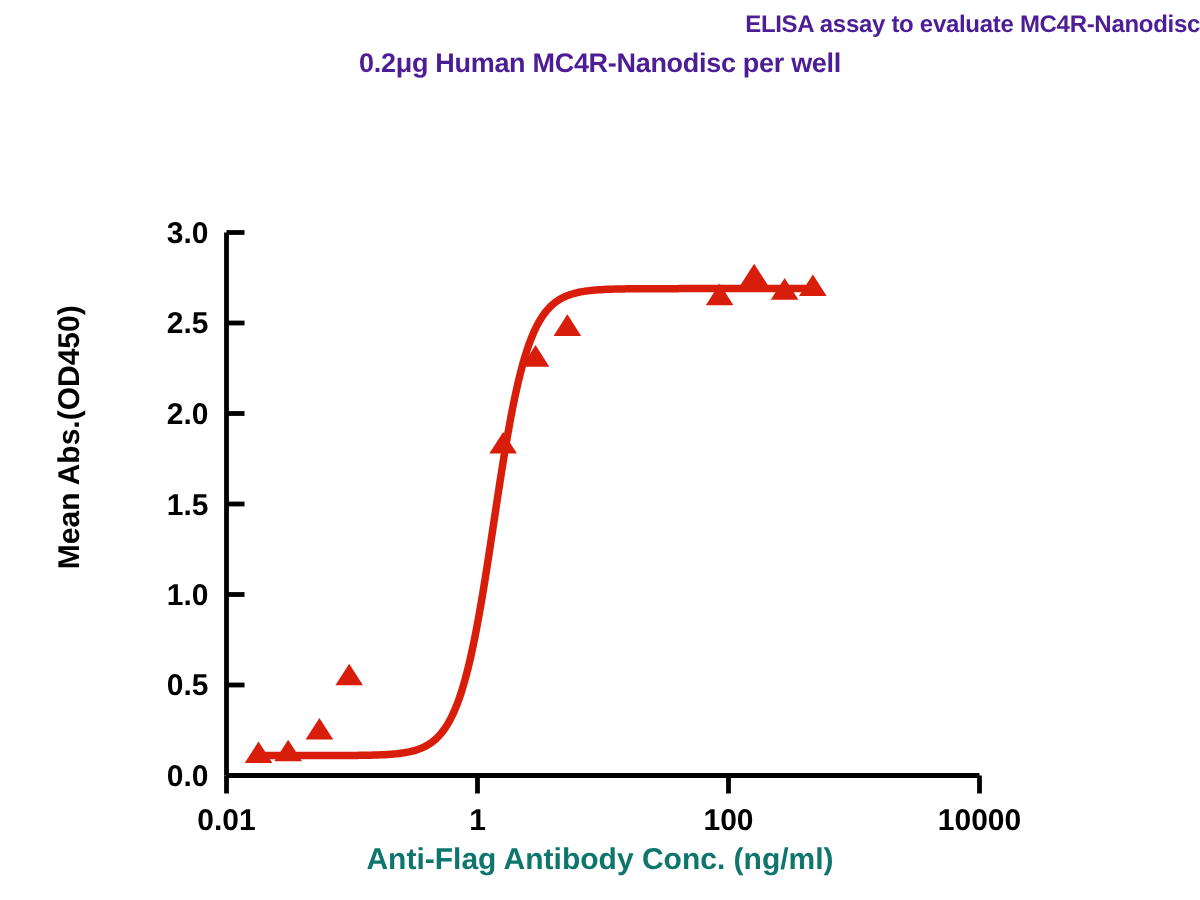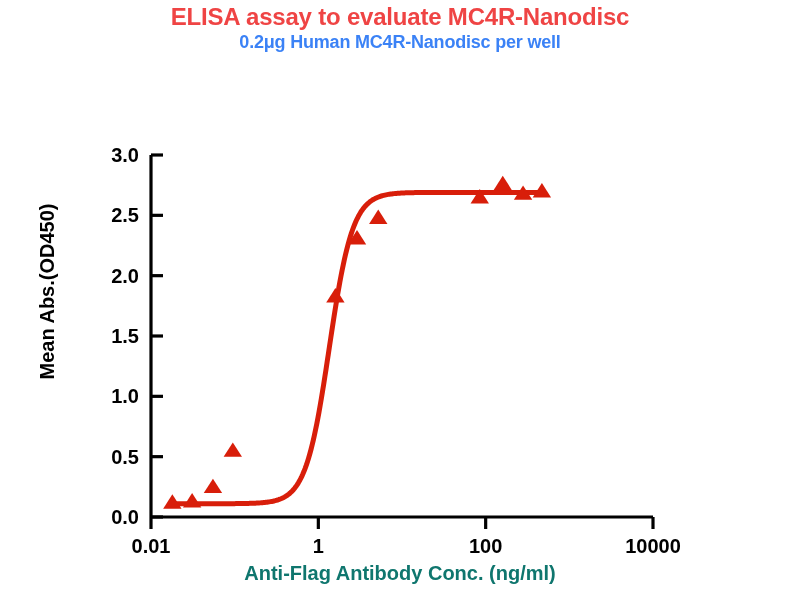--- a/index.html
+++ b/index.html
@@ -24,31 +24,32 @@
   }
 
   .title-block {
     position: absolute;
     left: 0;
     top: 4px;
     width: 800px;
     text-align: center;
   }
   .chart-title {
-    font-size: 24px;
+    font-size: 16px;
     font-weight: bold;
-    color: #ef4444;
+    color: #4c1d95;
     line-height: 26px;
     letter-spacing: -0.2px;
     white-space: nowrap;
+    text-align: right;
   }
   .chart-subtitle {
     font-size: 18px;
     font-weight: bold;
-    color: #3b82f6;
+    color: #4c1d95;
     line-height: 24px;
     letter-spacing: -0.2px;
     white-space: nowrap;
   }
 
   .ylabel {
     position: absolute;
     left: -93px;
     top: 280px;
     width: 280px;

